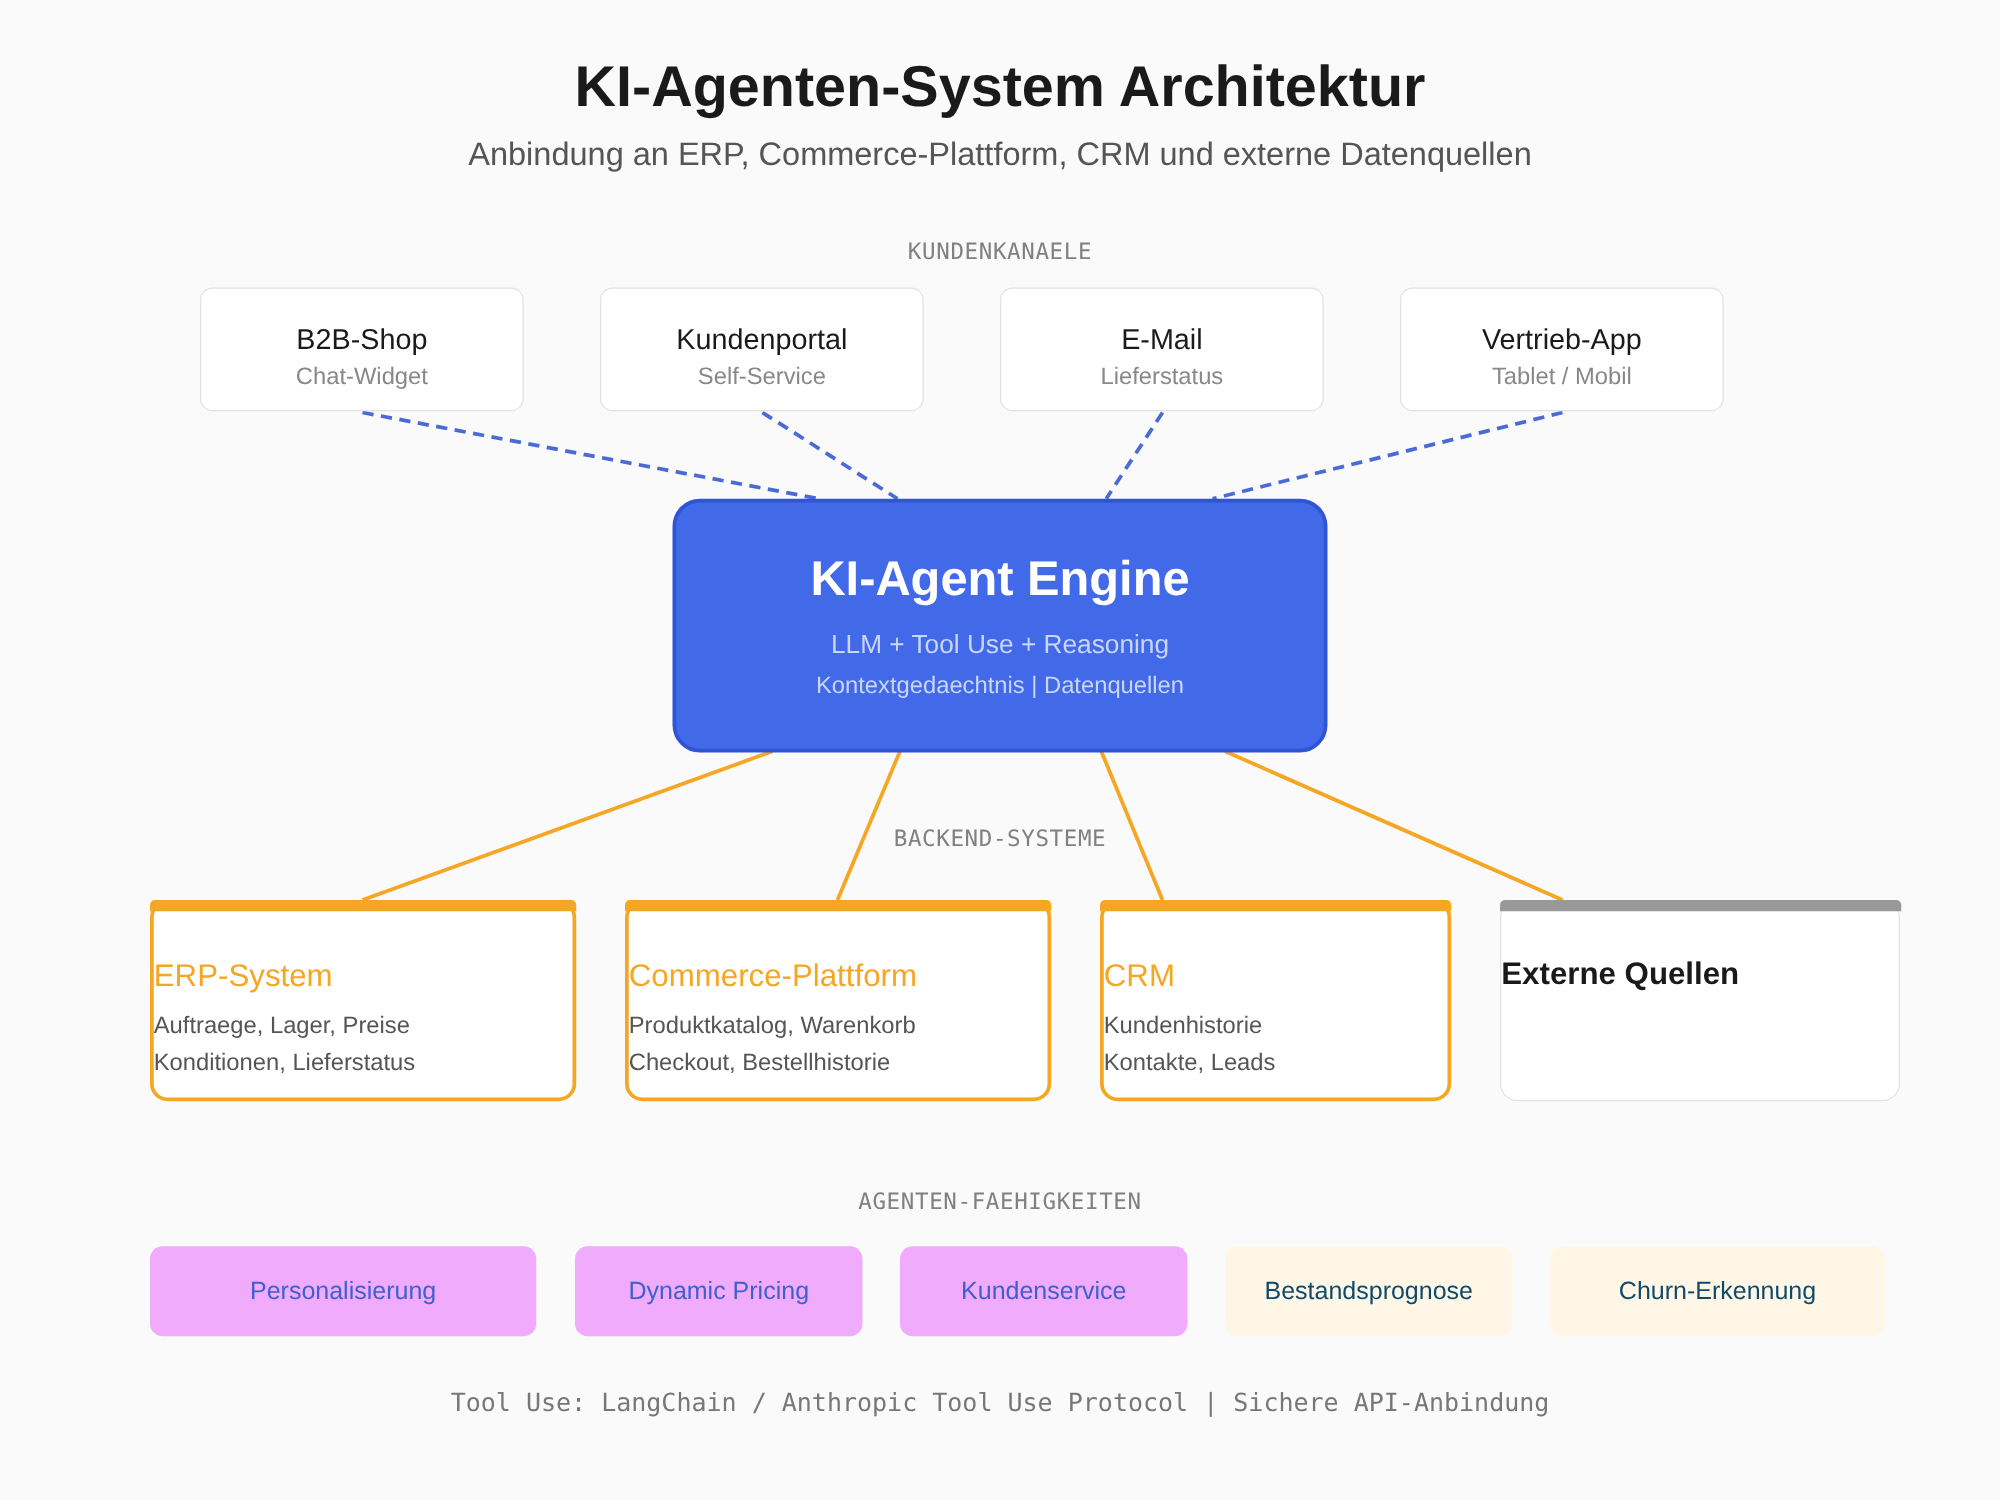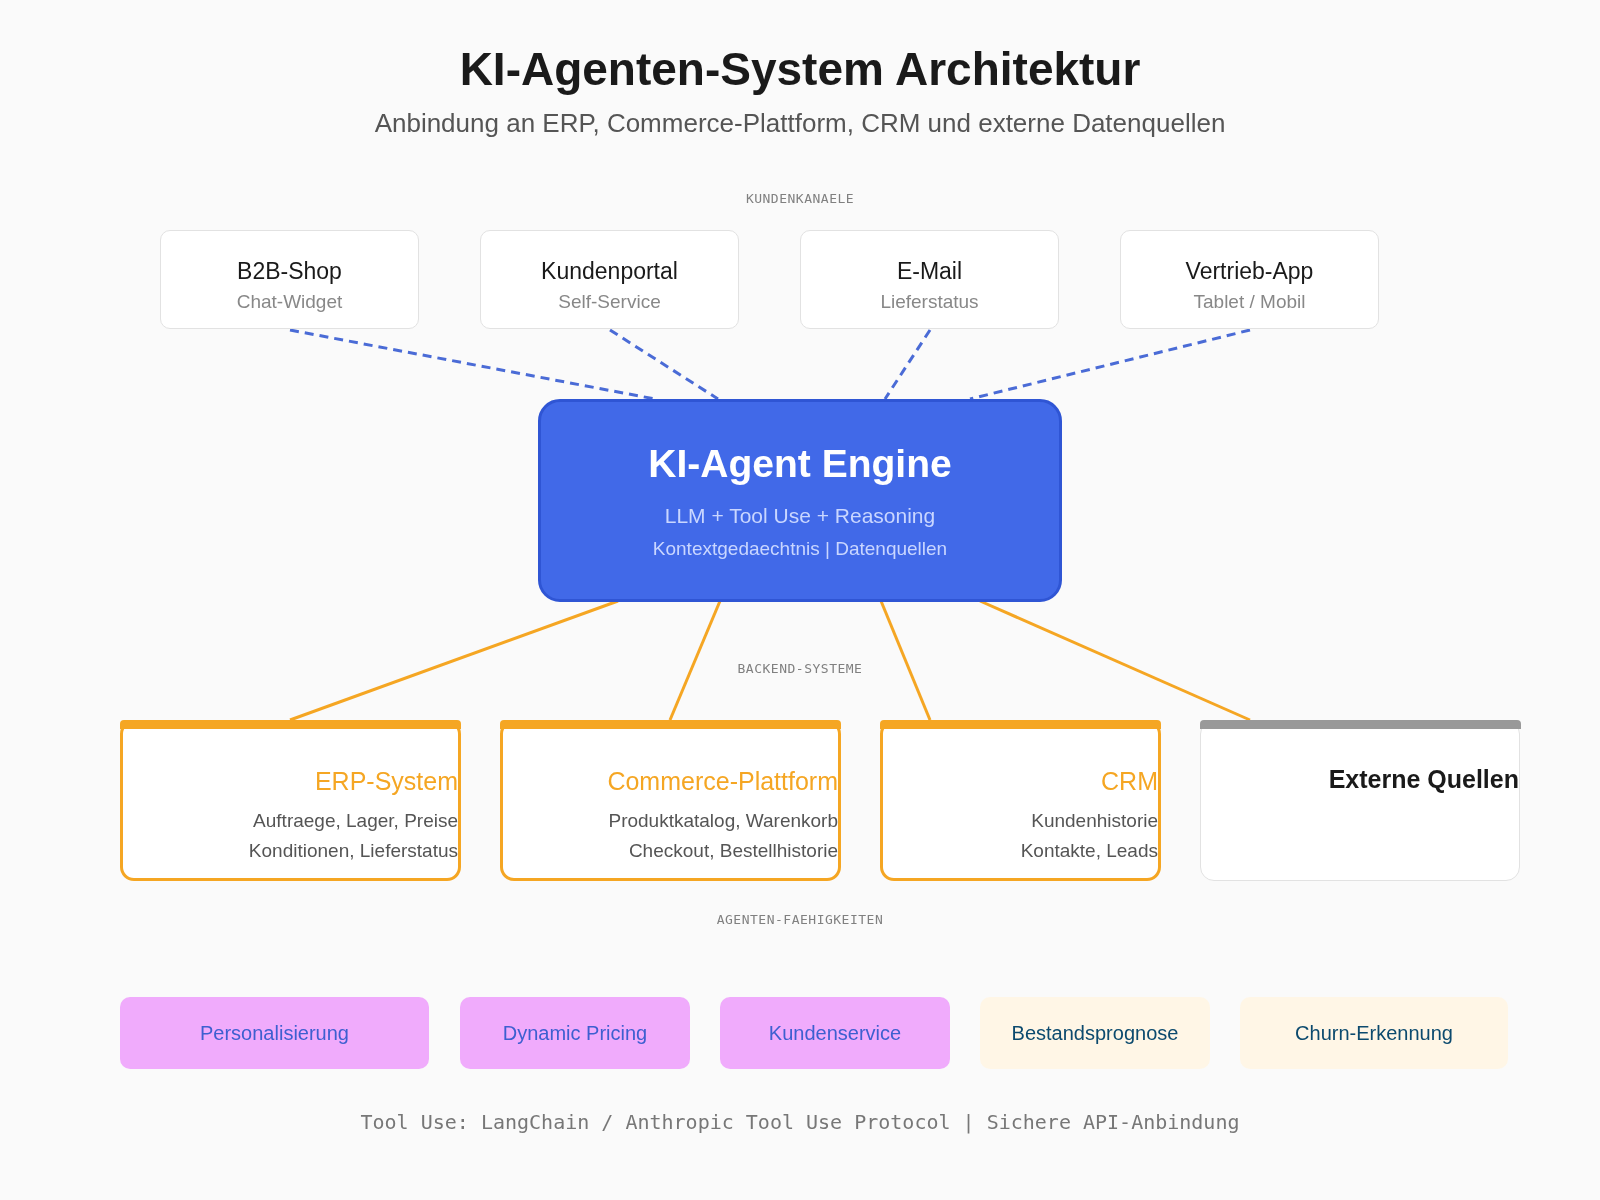--- a/index.html
+++ b/index.html
@@ -14,42 +14,42 @@
     left: 0; width: 1600px; top: 42px; text-align: center;
     font-size: 46px; font-weight: bold; color: #1a1a1a;
   }
   .subtitle {
     left: 0; width: 1600px; top: 108px; text-align: center;
     font-size: 26px; color: #555;
   }
   .section-label {
     left: 0; width: 1600px; text-align: center;
     font-family: "DejaVu Sans Mono", monospace;
-    font-size: 13px; color: #808080; letter-spacing: 0.5px;
+    font-size: 18px; color: #808080; letter-spacing: 0.5px;
   }
   svg.lines { position: absolute; left: 0; top: 0; }
   .channel {
     top: 230px; width: 259px; height: 99px;
     background: #fff; border: 1.5px solid #e2e2e2; border-radius: 10px;
     box-sizing: border-box; text-align: center;
   }
   .channel .name { margin-top: 27px; font-size: 23px; color: #1a1a1a; }
   .channel .desc { margin-top: 6px; font-size: 19px; color: #888; }
   .engine {
     left: 538px; top: 399px; width: 524px; height: 203px;
     background: #4169e8; border: 3px solid #2f55d4; border-radius: 22px;
     box-sizing: border-box; text-align: center; color: #fff;
   }
   .engine .name { margin-top: 40px; font-size: 39px; font-weight: bold; }
   .engine .line1 { margin-top: 18px; font-size: 21px; color: #c9d6ff; }
   .engine .line2 { margin-top: 10px; font-size: 19px; color: #c9d6ff; }
   .backend {
     top: 720px; height: 161px; background: #fff;
     border: 3px solid #f5a623; border-radius: 14px; box-sizing: border-box;
-    text-align: right;
+    text-align: left;
   }
   .backend .bar {
     position: absolute; left: -3px; right: -3px; top: -3px; height: 9px;
     background: #f5a623; border-radius: 4px 4px 0 0;
   }
   .backend.ext { border: 1.5px solid #e2e2e2; }
   .backend.ext .bar { background: #999; left: -1.5px; right: -1.5px; top: -1.5px; }
   .backend .name { margin-top: 44px; font-size: 25px; color: #f5a623; }
   .backend.ext .name { color: #1a1a1a; }
   .backend .desc { margin-top: 10px; font-size: 19px; color: #555; line-height: 30px; }
@@ -135,21 +135,21 @@
   <div class="desc">
     <div>Kundenhistorie</div>
     <div>Kontakte, Leads</div>
   </div>
 </div>
 <div class="abs backend ext" style="left:1200px; width:320px;font-weight:bold;">
   <div class="bar"></div>
   <div class="name">Externe Quellen</div>
 </div>
 
-<div class="abs section-label" style="top:912px;">AGENTEN-FAEHIGKEITEN</div>
+<div class="abs section-label" style="top:951px;">AGENTEN-FAEHIGKEITEN</div>
 
 <div class="abs cap blue" style="left:120px; width:309px;">Personalisierung</div>
 <div class="abs cap blue" style="left:460px; width:230px;">Dynamic Pricing</div>
 <div class="abs cap blue" style="left:720px; width:230px;">Kundenservice</div>
 <div class="abs cap orange" style="left:980px; width:230px;">Bestandsprognose</div>
 <div class="abs cap orange" style="left:1240px; width:268px;">Churn-Erkennung</div>
 
 <div class="abs footer">Tool Use: LangChain / Anthropic Tool Use Protocol | Sichere API-Anbindung</div>
 
 </body></html>

